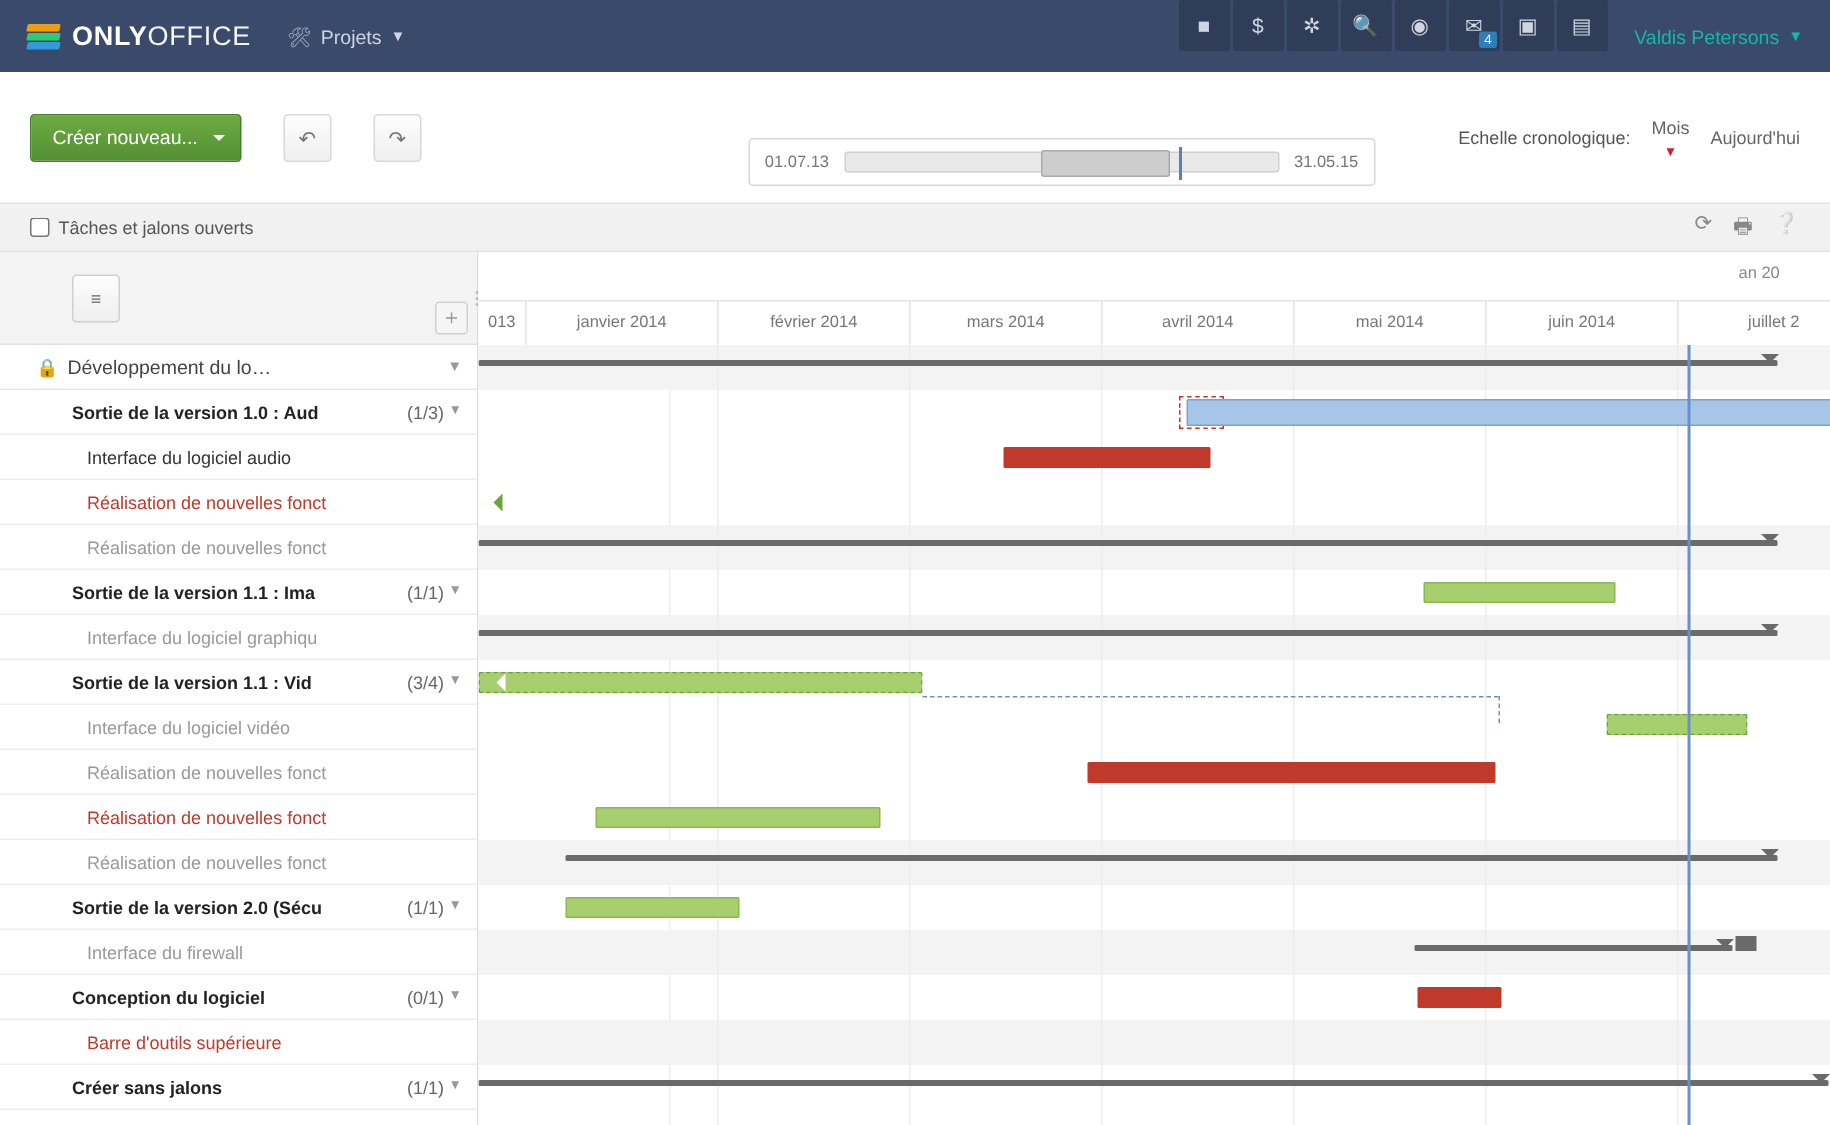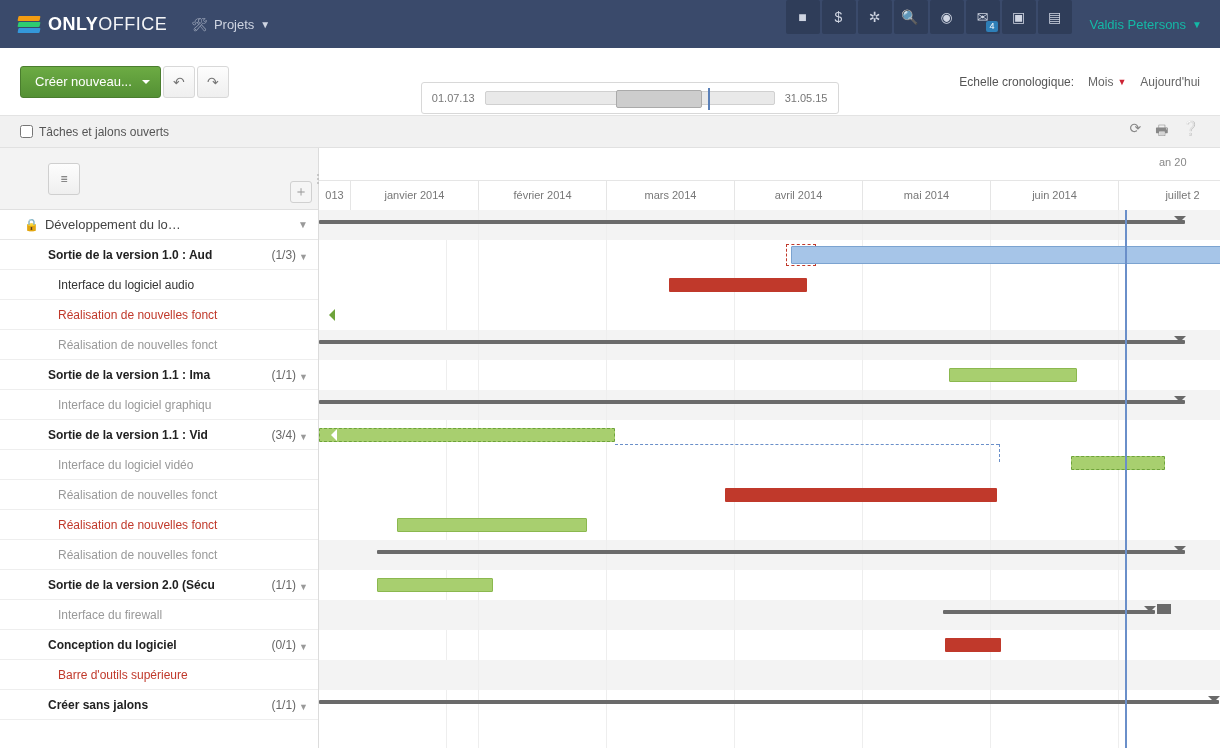--- a/index.html
+++ b/index.html
@@ -16,33 +16,33 @@
   .top-breadcrumb .wrench{margin-right:6px;opacity:.7;}
   .top-breadcrumb .caret{margin-left:6px;font-size:10px;}
   .top-spacer{flex:1;}
   .top-icons{display:flex;gap:2px;margin-right:18px;}
   .top-icon-btn{width:34px;height:34px;background:#2f3d59;border-radius:2px;display:flex;align-items:center;justify-content:center;color:#cfd5e2;font-size:14px;cursor:pointer;position:relative;}
   .top-icon-btn .badge{position:absolute;bottom:2px;right:2px;background:#2e7fb8;color:#fff;font-size:9px;border-radius:2px;padding:0 3px;line-height:11px;}
   .top-user{color:#14b8a6;font-size:13px;display:flex;align-items:center;cursor:pointer;}
   .top-user .caret{margin-left:6px;font-size:10px;}
 
   
-  .toolbar{height:68px;background:#fff;border-bottom:1px solid #e3e3e3;display:flex;align-items:center;padding:0 20px;gap:2px;}
+  .toolbar{height:88px;background:#fff;border-bottom:1px solid #e3e3e3;display:flex;align-items:center;padding:0 20px;gap:28px;}
   .btn-create{background:#5f9e3a;background:linear-gradient(#6cab43,#549034);color:#fff;border:1px solid #4a7d2e;border-radius:3px;height:32px;padding:0 28px 0 14px;font-size:13px;display:flex;align-items:center;position:relative;cursor:pointer;}
   .btn-create::after{content:"";position:absolute;right:10px;top:50%;margin-top:-2px;border:4px solid transparent;border-top-color:#fff;}
   .tb-ico{width:32px;height:32px;border:1px solid #d8d8d8;border-radius:3px;background:linear-gradient(#fdfdfd,#efefef);display:flex;align-items:center;justify-content:center;color:#777;cursor:pointer;font-size:14px;}
   .tb-slider-wrap{margin-left:190px;display:flex;align-items:center;border:1px solid #d8d8d8;border-radius:3px;height:32px;padding:0 10px;gap:10px;background:#fff;margin-top:33px;}
   .slider-date{color:#777;font-size:11px;}
   .slider-track{width:290px;height:14px;background:#e9e9e9;border:1px solid #d0d0d0;border-radius:2px;position:relative;}
   .slider-handle{position:absolute;top:-2px;height:18px;background:#cdcdcd;border:1px solid #aaa;border-radius:2px;}
   .slider-h1{left:130px;width:86px;}
   .slider-sep{position:absolute;left:222px;top:-4px;height:22px;width:0;border-left:2px solid #5a80b8;}
   .tb-right{margin-left:auto;display:flex;align-items:center;gap:14px;}
   .tb-label{color:#555;font-size:12px;}
-  .tb-sel{color:#666;font-size:12px;display:flex;align-items:center;gap:4px;cursor:pointer;}
+  .tb-sel{color:#666;font-size:12px;display:flex;align-items:center;gap:4px;cursor:pointer;flex-direction:column;}
   .tb-sel .caret{font-size:9px;color:#c23;}
   .tb-today{color:#666;font-size:12px;cursor:pointer;}
 
   
   .filterrow{height:32px;background:#f1f1f1;border-bottom:1px solid #e1e1e1;display:flex;align-items:center;padding:0 20px;color:#555;font-size:12px;}
   .filterrow input{margin-right:6px;}
   .filterrow .fr-right{margin-left:auto;display:flex;gap:14px;color:#888;}
   .fr-ico{cursor:pointer;font-size:14px;}
 
   
@@ -51,21 +51,21 @@
   .lp-top{height:62px;background:#f3f3f3;border-bottom:1px solid #e0e0e0;display:flex;align-items:center;padding:0 18px;position:relative;}
   .lp-menu{width:32px;height:32px;border:1px solid #cfcfcf;border-radius:3px;background:linear-gradient(#fdfdfd,#efefef);display:flex;align-items:center;justify-content:center;color:#666;cursor:pointer;margin-left:30px;}
   .lp-add{position:absolute;right:6px;bottom:6px;width:22px;height:22px;border:1px solid #d0d0d0;border-radius:3px;background:#f5f5f5;color:#999;display:flex;align-items:center;justify-content:center;cursor:pointer;font-size:14px;}
   .lp-group{height:30px;background:#fff;border-bottom:1px solid #e7e7e7;display:flex;align-items:center;padding:0 10px 0 24px;font-size:13px;color:#444;}
   .lp-group .lock{color:#d98c2b;margin-right:6px;font-size:12px;}
   .lp-group .caret{margin-left:auto;color:#999;font-size:10px;}
   .lp-row{height:30px;border-bottom:1px solid #eee;display:flex;align-items:center;padding:0 10px 0 48px;font-size:12px;color:#333;}
   .lp-row.bold{font-weight:bold;color:#222;}
   .lp-row.gray{color:#999;}
   .lp-row.red{color:#c0392b;}
-  .lp-row .count{margin-left:auto;color:#666;font-weight:normal;display:flex;align-items:flex-end;gap:3px;}
+  .lp-row .count{margin-left:auto;color:#666;font-weight:normal;display:flex;align-items:flex-start;gap:3px;}
   .lp-row .count .caret{font-size:9px;color:#999;}
   .lp-sub{padding-left:58px;}
   .lp-track{overflow-y:auto;flex:1;}
 
   
   .gantt{flex:1;position:relative;overflow:hidden;background:#fff;}
   .g-head{height:68px;border-bottom:1px solid #dcdcdc;background:#fff;position:relative;}
   .g-year{position:absolute;top:8px;left:0;right:0;height:18px;display:flex;}
   .g-year span{font-size:11px;color:#888;}
   .g-months{position:absolute;top:32px;left:0;right:0;height:30px;display:flex;}

